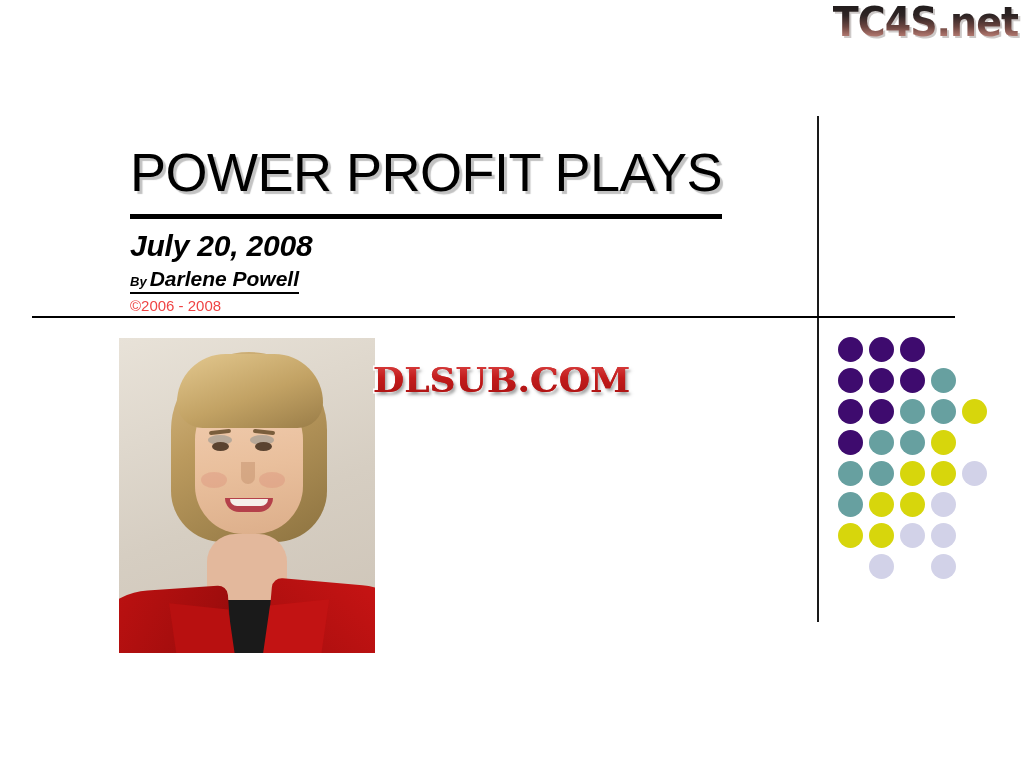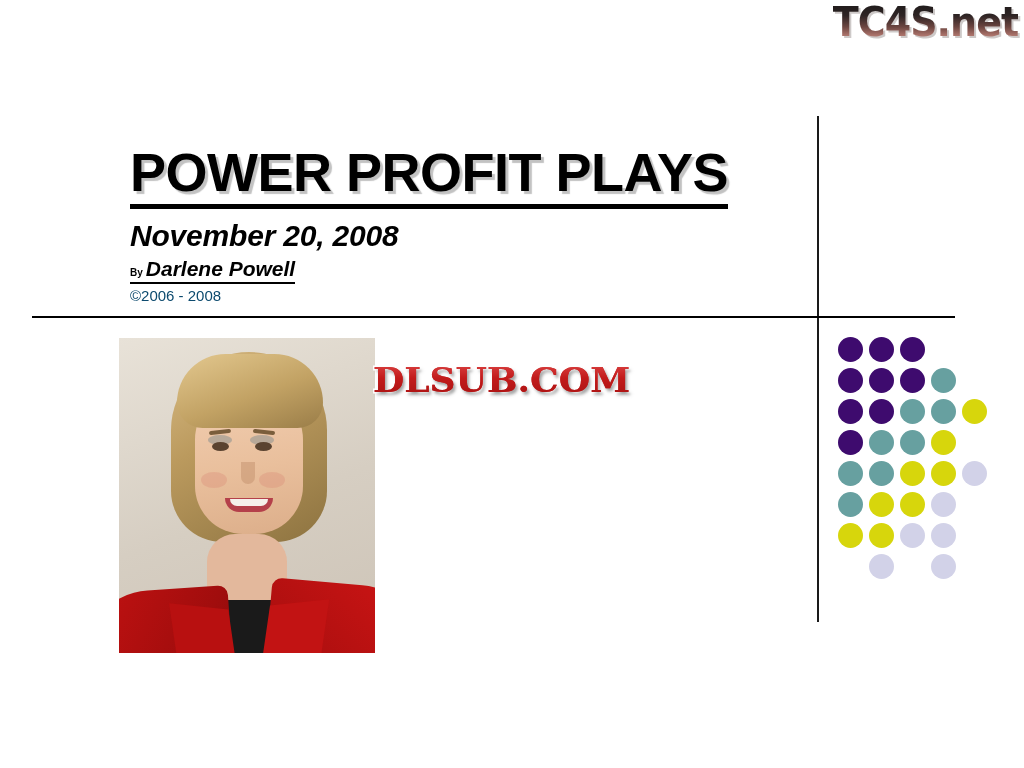--- a/index.html
+++ b/index.html
@@ -77,26 +77,26 @@
   
   #title-block {
     position: absolute;
     left: 130px;
     top: 145px;
     width: 680px;
   }
   #slide-title {
     font-family: "Liberation Sans", sans-serif;
     font-size: 54px;
-    font-weight: bold;
+    font-weight: normal;
     line-height: 1.02;
     color: #000000;
     letter-spacing: -0.5px;
     margin: 0;
-    padding: 0 0 4px 0;
+    padding: 0 0 14px 0;
     border-bottom: 5px solid #000000;
     display: inline-block;
     text-shadow: 3px 3px 1px rgba(120,120,120,0.45);
     white-space: nowrap;
   }
   #slide-date {
     font-family: "Liberation Sans", sans-serif;
     font-size: 30px;
     font-weight: bold;
     font-style: italic;
@@ -106,39 +106,40 @@
   }
   #byline {
     margin: 4px 0 0 0;
     display: inline-block;
     border-bottom: 2px solid #000000;
     padding-bottom: 1px;
     white-space: nowrap;
   }
   #byline-by {
     font-family: "Liberation Sans", sans-serif;
-    font-size: 10px;
-    font-weight: bold;
+    font-size: 13px;
+    font-weight: bold;
+    font-style: italic;
     color: #000000;
     vertical-align: baseline;
   }
   #byline-author {
     font-family: "Liberation Sans", sans-serif;
     font-size: 21px;
     font-weight: bold;
     font-style: italic;
     color: #000000;
     vertical-align: baseline;
     margin-left: 3px;
   }
   #copyright {
     font-family: "Liberation Sans", sans-serif;
     font-size: 15px;
     font-weight: normal;
-    color: #0c4a6e;
+    color: #ef4444;
     margin: 3px 0 0 0;
   }
 
   
   #portrait {
     position: absolute;
     left: 119px;
     top: 338px;
     width: 256px;
     height: 395px;
@@ -372,21 +373,21 @@
 <div id="slide">
 
   <div id="brand-logo-shadow">TC4S.net</div>
   <div id="brand-logo">TC4S.net</div>
 
   <div id="rule-vertical"></div>
   <div id="rule-horizontal"></div>
 
   <div id="title-block">
     <div id="slide-title">POWER PROFIT PLAYS</div>
-    <div id="slide-date">November 20, 2008</div>
+    <div id="slide-date">July 20, 2008</div>
     <div id="byline">
       <span id="byline-by">By</span><span id="byline-author">Darlene Powell</span>
     </div>
     <div id="copyright">©2006 - 2008</div>
   </div>
 
   <div id="portrait">
     <div class="p-hair-back"></div>
     <div class="p-neck"></div>
     <div class="p-shoulders"></div>

